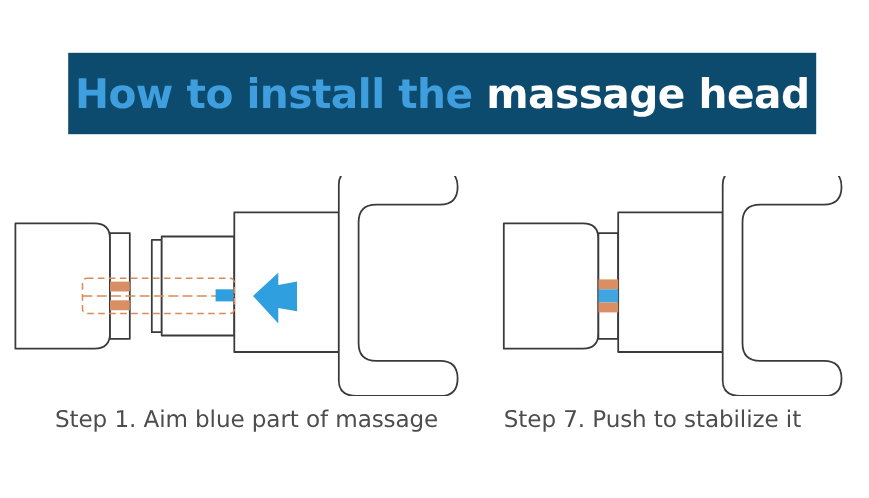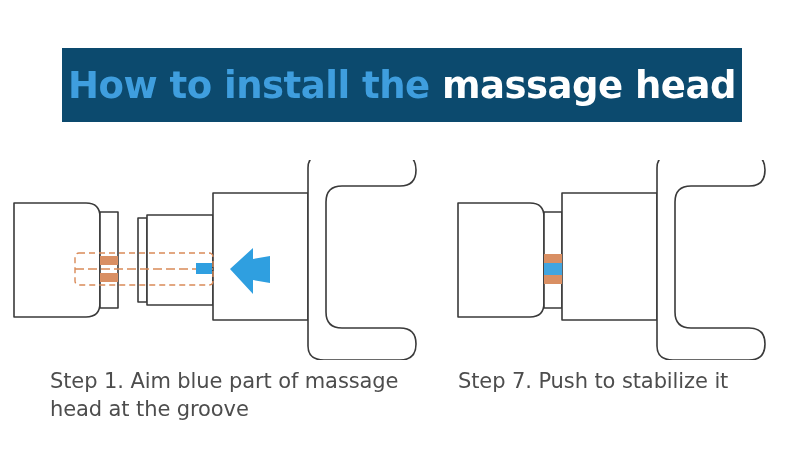--- a/index.html
+++ b/index.html
@@ -183,18 +183,17 @@
 
       <rect class="band-orange" x="92" y="94" width="18" height="9"></rect>
       <rect class="band-blue" x="92" y="103" width="18" height="12"></rect>
       <rect class="band-orange" x="92" y="115" width="18" height="9"></rect>
     </svg>
   </div>
 </div>
 
 <div class="caption" id="caption-step1">
   <div>Step 1. Aim blue part of massage</div>
-  <div>head at the groove</div>
 </div>
 
 <div class="caption" id="caption-step2">
   <div>Step 7. Push to stabilize it</div>
 </div>
 
 </body></html>

